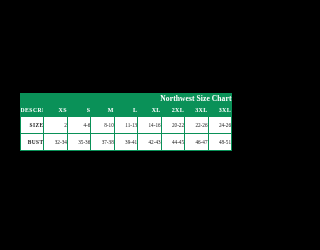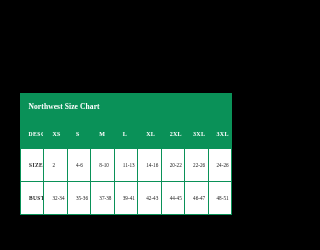--- a/index.html
+++ b/index.html
@@ -27,23 +27,23 @@
 
   table.size-chart {
     width: 100%;
     height: 100%;
     border-collapse: collapse;
     table-layout: fixed;
   }
 
   table.size-chart td,
   table.size-chart th {
-    padding: 8px;
+    padding: 0;
     margin: 0;
-    text-align: left;
+    text-align: right;
     vertical-align: middle;
     overflow: hidden;
     white-space: nowrap;
     font-family: Liberation Serif, serif;
   }
 
   
   tr.title-row td {
     height: 11px;
     background: #0a9158;

